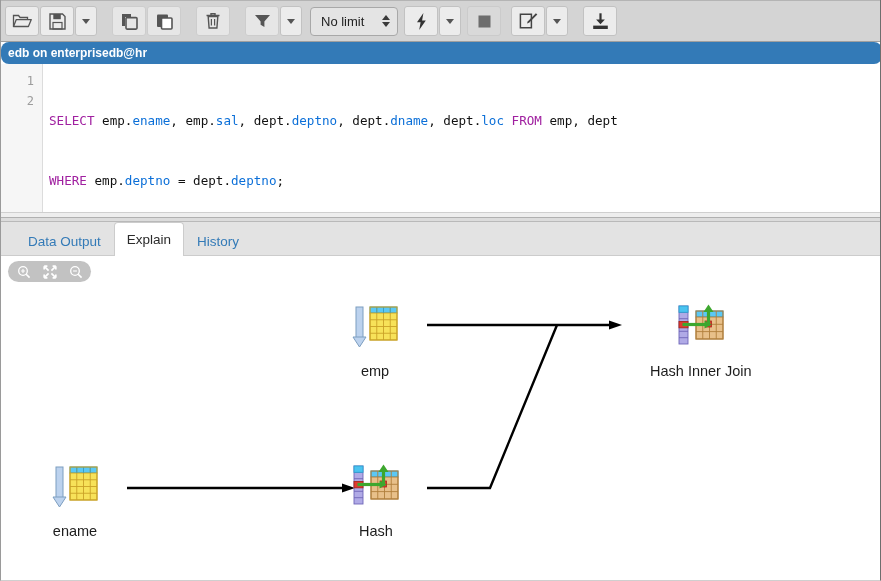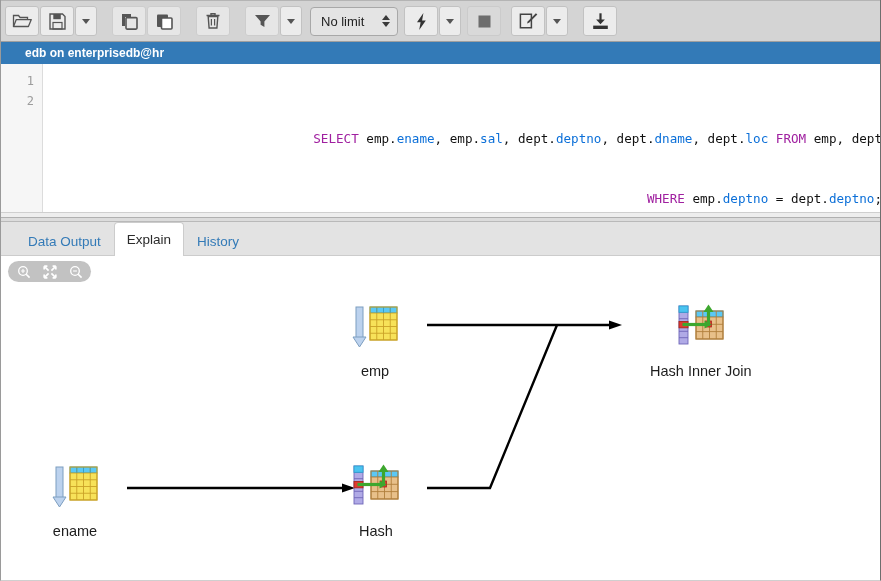--- a/index.html
+++ b/index.html
@@ -130,24 +130,25 @@
     position: absolute;
     left: 0; top: 42px;
     width: 881px;
     height: 22px;
     background: #337ab7;
     color: #ffffff;
     font-size: 12px;
     font-weight: bold;
     display: flex;
     align-items: center;
-    padding-left: 24px;
+    padding-left: 7px;
     box-sizing: border-box;
     font-family: "Liberation Sans", sans-serif;
     overflow: hidden;
+    border-radius: 8px;
   }
   .editor-wrap {
     position: absolute;
     left: 0; top: 64px;
     width: 881px;
     height: 148px;
     background: #ffffff;
     box-sizing: border-box;
     overflow: hidden;
   }
@@ -168,29 +169,28 @@
     font-size: 12px;
     color: #9c9c9c;
     line-height: 20px;
     height: 20px;
   }
   .code {
     position: absolute;
     left: 43px; top: 0;
     right: 0;
     height: 148px;
-    padding-top: 25px;
+    padding-top: 7px;
     padding-left: 5px;
     box-sizing: border-box;
     font-family: "DejaVu Sans Mono", monospace;
     font-size: 12.6px;
     line-height: 20px;
     color: #111;
     white-space: pre;
-    text-align: right;
   }
   .kw { color: #a020a0; }
   .col { color: #0b6fd8; }
   .editor-hscroll {
     position: absolute;
     left: 0; top: 212px;
     width: 881px;
     height: 5px;
     background: #eeeeee;
     border-top: 1px solid #cfcfcf;

